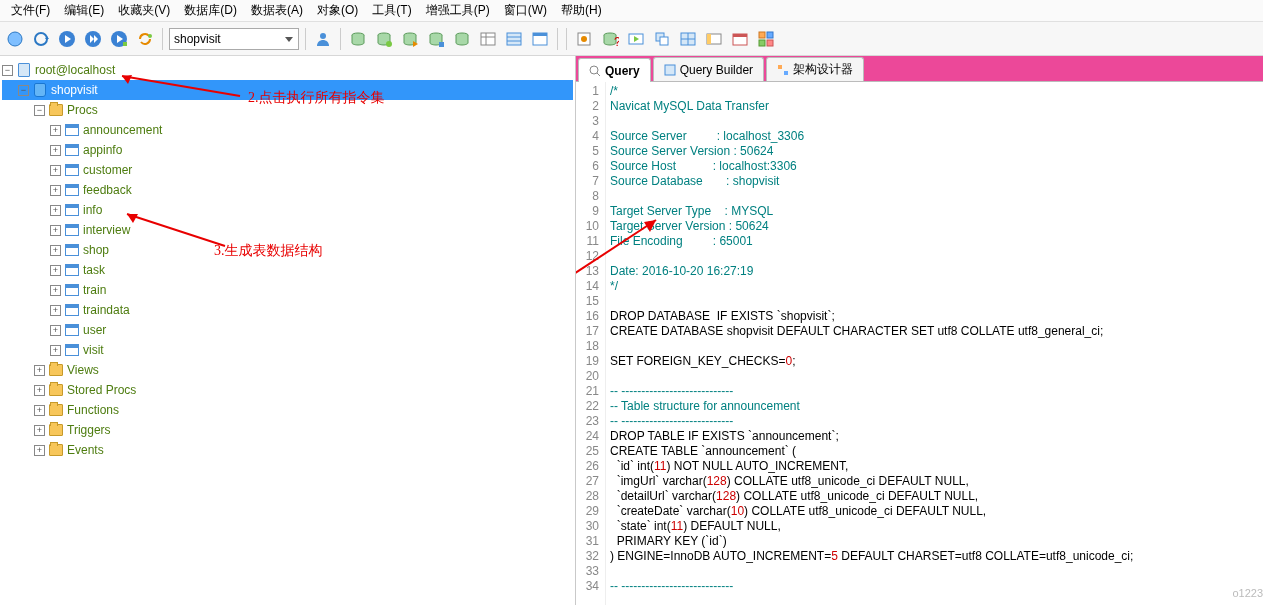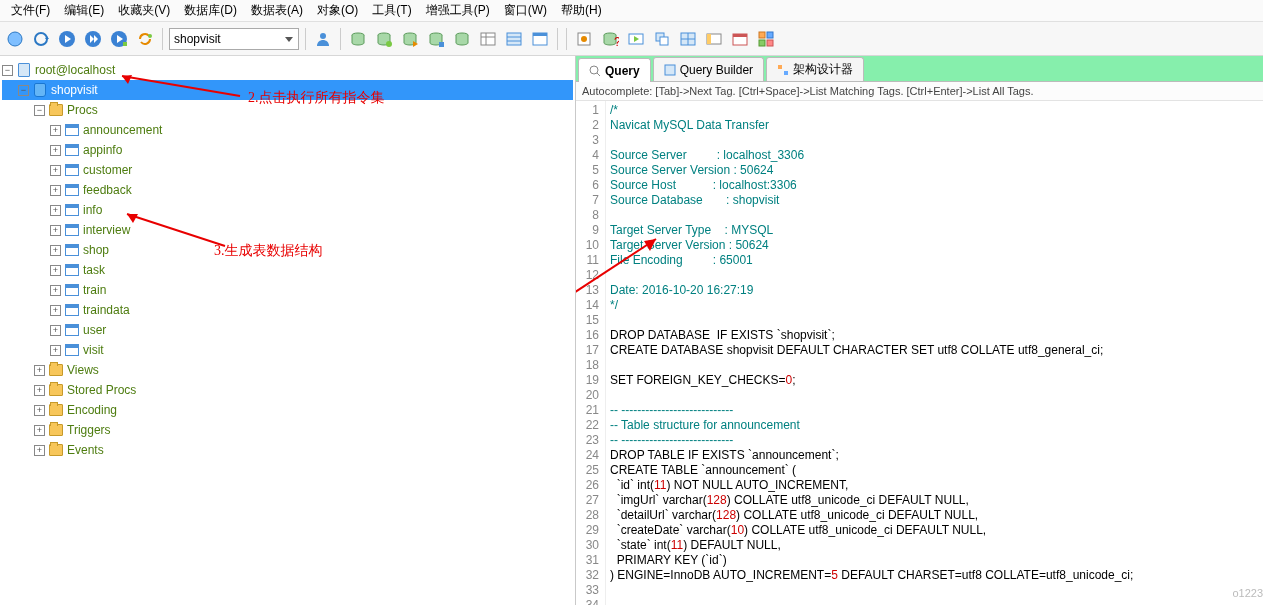--- a/index.html
+++ b/index.html
@@ -22,21 +22,21 @@
 .nico { width:16px; height:16px; margin-right:3px; display:inline-flex; align-items:center; justify-content:center; }
 .nlabel { color:#4d7c0f; }
 .fld{ width:14px;height:12px;background:#f7c65a;border:1px solid #c79a2a;border-radius:1px;position:relative;}
 .fld::before{content:"";position:absolute;top:-3px;left:0;width:6px;height:3px;background:#f7c65a;border:1px solid #c79a2a;border-bottom:none;}
 .dbico{width:12px;height:14px;background:#aed581;border:1px solid #689f38;border-radius:2px 2px 3px 3px;}
 .dbico.sel{background:#64b5f6;border-color:#1976d2;}
 .tblico{width:14px;height:12px;background:#fff;border:1px solid #4a90d9;}
 .tblico::before{content:"";display:block;width:100%;height:3px;background:#4a90d9;}
 .srvico{width:12px;height:14px;background:#d5e7f7;border:1px solid #4a90d9;border-radius:1px;}
 .right-panel { flex:1; display:flex; flex-direction:column; border-left:1px solid #c9c9c9; background:#fff; min-width:0;}
-.tabs { height:26px; display:flex; align-items:flex-end; background:#86efac; border-bottom:1px solid #bbb; padding:0 2px; }
+.tabs { height:26px; display:flex; align-items:flex-end; background:#ec4899; border-bottom:1px solid #bbb; padding:0 2px; }
 .tab { height:24px; padding:3px 10px; border:1px solid #bbb; border-bottom:none; margin-right:2px; background:#f5f5f5; display:flex; align-items:center; gap:4px; cursor:pointer; border-radius:3px 3px 0 0; }
 .tab.active { background:#fff; font-weight:bold; position:relative; top:1px; }
 .autocomplete-bar { padding:3px 6px; background:#fcfcfc; border-bottom:1px solid #e3e3e3; font-size:11px; color:#444; }
 .editor { flex:1; display:flex; font-family:"Courier New",monospace; font-size:12px; overflow:hidden; background:#fff; position:relative;}
 .gutter { width:30px; background:#fff; text-align:right; padding:2px 6px 2px 0; color:#888; user-select:none; line-height:15px; border-right:1px solid #eee;}
 .gutter div{height:15px;}
 .code { flex:1; padding:2px 4px; line-height:15px; white-space:pre; overflow:hidden; }
 .code div{height:15px;}
 .c-com { color:#008080; }
 .c-num { color:#cc0000; }
@@ -363,21 +363,21 @@
             <span class="fld"></span>
           </span>
           <span class="nlabel">Stored Procs</span>
         </div>
         <div class="tree-node">
           <span class="indent" style="width:32px"></span>
           <span class="tgl">+</span>
           <span class="nico">
             <span class="fld"></span>
           </span>
-          <span class="nlabel">Encoding</span>
+          <span class="nlabel">Functions</span>
         </div>
         <div class="tree-node">
           <span class="indent" style="width:32px"></span>
           <span class="tgl">+</span>
           <span class="nico">
             <span class="fld"></span>
           </span>
           <span class="nlabel">Triggers</span>
         </div>
         <div class="tree-node">
@@ -420,21 +420,20 @@
           <span>Query Builder</span>
         </div>
       <div class="tab">
           <span class="tabico"><svg width="12" height="12">
               <rect x="1" y="1" width="4" height="4" fill="#ffaa55"></rect>
               <rect x="7" y="7" width="4" height="4" fill="#66aaff"></rect>
             </svg></span>
           <span>架构设计器</span>
         </div>
     </div>
-    <div class="autocomplete-bar">Autocomplete: [Tab]-&gt;Next Tag. [Ctrl+Space]-&gt;List Matching Tags. [Ctrl+Enter]-&gt;List All Tags.</div>
     <div class="editor">
       <div class="gutter" id="gutter">
           <div>1</div>
           <div>2</div>
           <div>3</div>
           <div>4</div>
           <div>5</div>
           <div>6</div>
           <div>7</div>
           <div>8</div>

